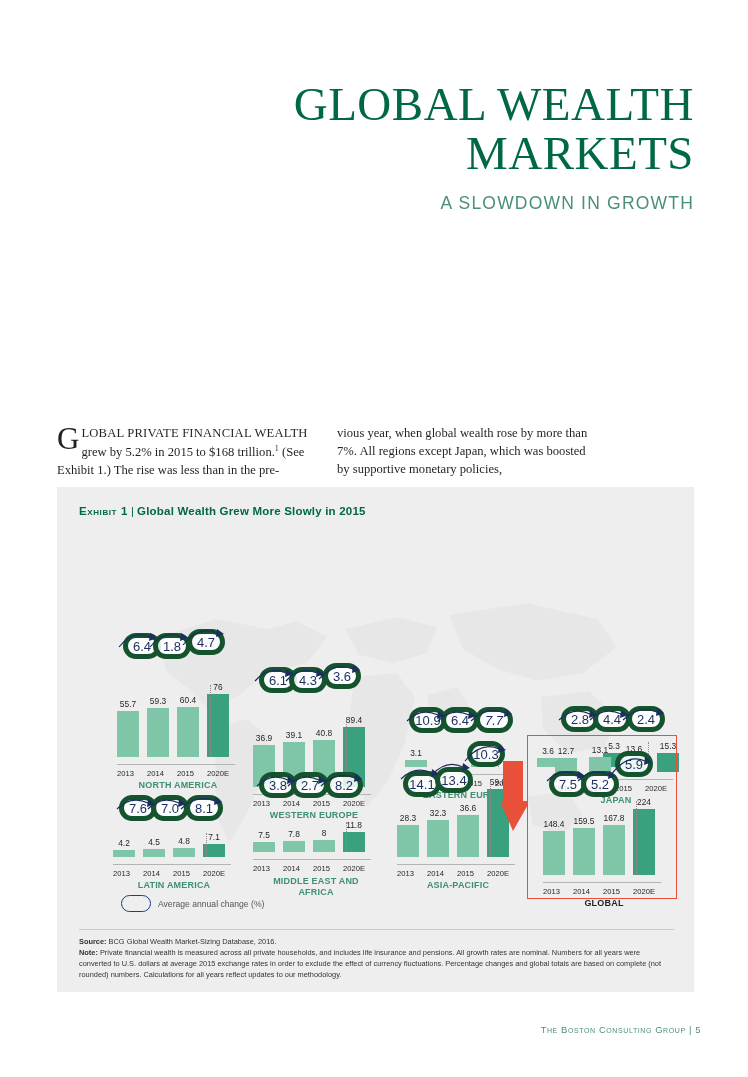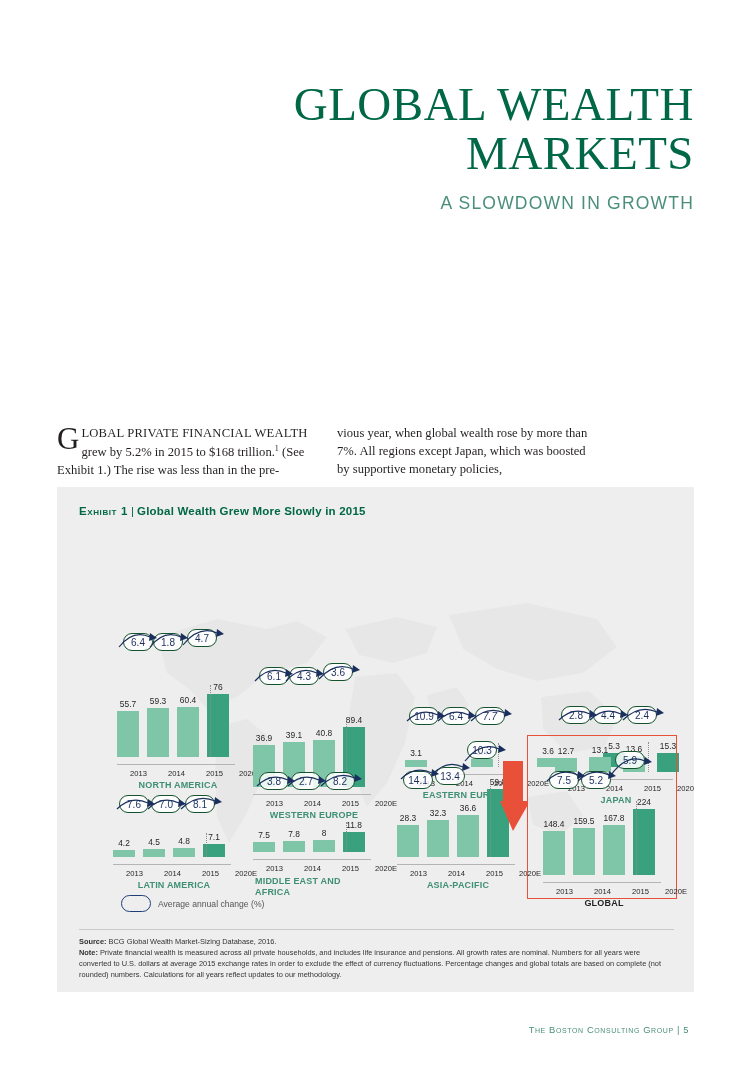--- a/index.html
+++ b/index.html
@@ -170,25 +170,24 @@
   }
   .ticks {
     position: absolute;
     left: 0;
     bottom: 9px;
     display: flex;
     gap: 8px;
   }
   .tick {
     width: 22px;
-    text-align: right;
+    text-align: left;
     font-family: "Liberation Sans", sans-serif;
     font-size: 7.6px;
     color: #231f20;
-    margin-left: 8px;
   }
   .group-label {
     position: absolute;
     bottom: -12px;
     left: 0;
     width: 100%;
     text-align: center;
     font-family: "Liberation Sans", sans-serif;
     font-size: 9px;
     font-weight: bold;
@@ -199,25 +198,25 @@
   .dotted {
     position: absolute;
     border-left: 1px dotted #8f8f8f;
   }
 
   
   .bubble {
     position: absolute;
     width: 28px;
     height: 16px;
-    border: 1px solid #14532d;
+    border: 5px solid #14532d;
     border-radius: 14px;
     background: rgba(255,255,255,0.85);
     font-family: "Liberation Sans", sans-serif;
-    font-size: 10px;
+    font-size: 13px;
     color: #1b2f5e;
     display: flex;
     align-items: center;
     justify-content: center;
   }
   .arrow-svg { position: absolute; }
 
   
   .global-box {
     position: absolute;
@@ -261,21 +260,21 @@
   .footnotes b { font-weight: bold; }
   .footnotes .rule {
     height: 1px;
     background: #c9c9c9;
     margin-bottom: 6px;
   }
 
   
   .footer {
     position: absolute;
-    right: 59px;
+    right: 47px;
     bottom: 42px;
     font-family: "Liberation Sans", sans-serif;
     font-size: 9.4px;
     color: #4a8f7b;
     letter-spacing: 0.6px;
     font-variant: small-caps;
   }
 </style>
 </head>
 <body>
@@ -553,21 +552,21 @@
           </div>
         </div>
         <div class="dotted" style="left:93px; bottom:30px; height:30px;"></div>
         <div class="axis" style="width:118px;"></div>
         <div class="ticks">
           <div class="tick">2013</div>
           <div class="tick">2014</div>
           <div class="tick">2015</div>
           <div class="tick">2020E</div>
         </div>
-        <div class="group-label" style="bottom:-16px; text-align:left; padding-left:2px;">MIDDLE EAST AND AFRICA</div>
+        <div class="group-label" style="bottom:-16px; text-align:center; padding-left:2px;">MIDDLE EAST AND AFRICA</div>
       </div>
 
       <div class="group" style="left:340px; top:250px; width:122px; height:150px;">
         <div class="bubble" style="left:6px; top:34px;">14.1</div>
         <div class="bubble" style="left:38px; top:30px;">13.4</div>
         <div class="bubble" style="left:70px; top:4px;">10.3</div>
         <svg class="arrow-svg" style="left:0px; top:-2px;" width="122" height="50">
           <path d="M4 44 Q18 30 35 38" stroke="#1b2f5e" stroke-width="1.2" fill="none"></path>
           <polygon points="35,34 42,39 34,42" fill="#1b2f5e"></polygon>
           <path d="M35 40 Q49 24 66 32" stroke="#1b2f5e" stroke-width="1.2" fill="none"></path>

